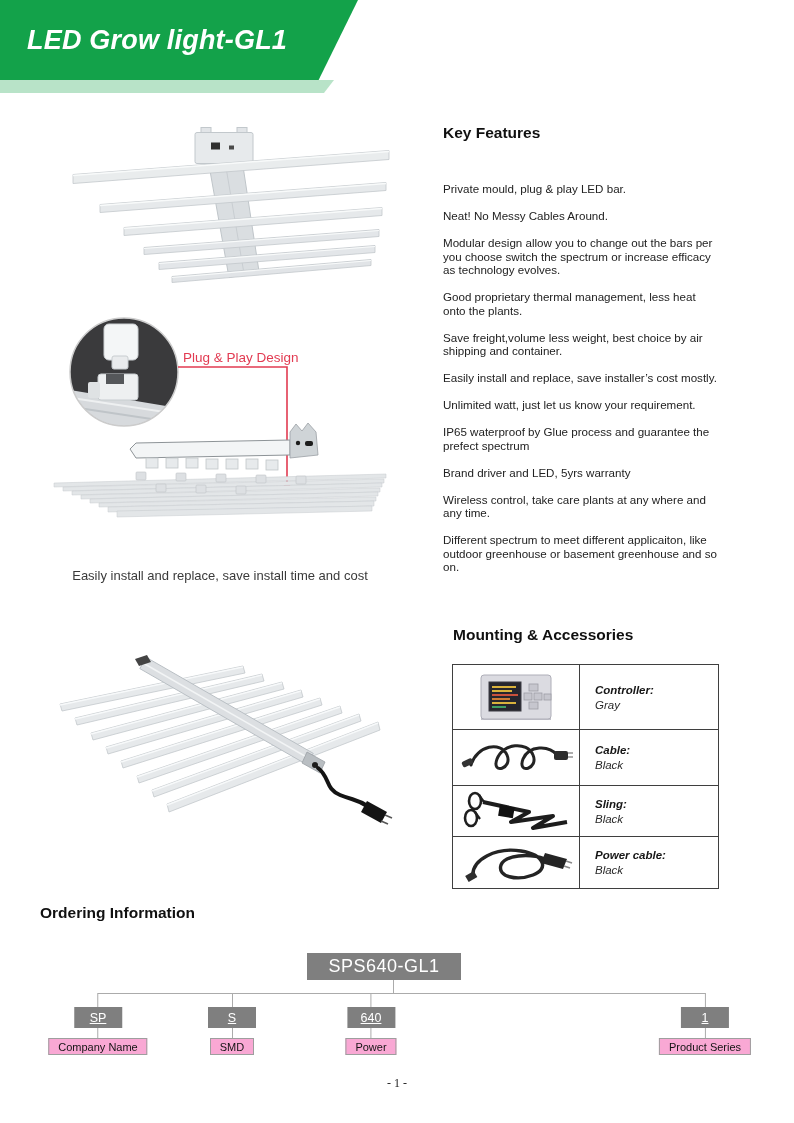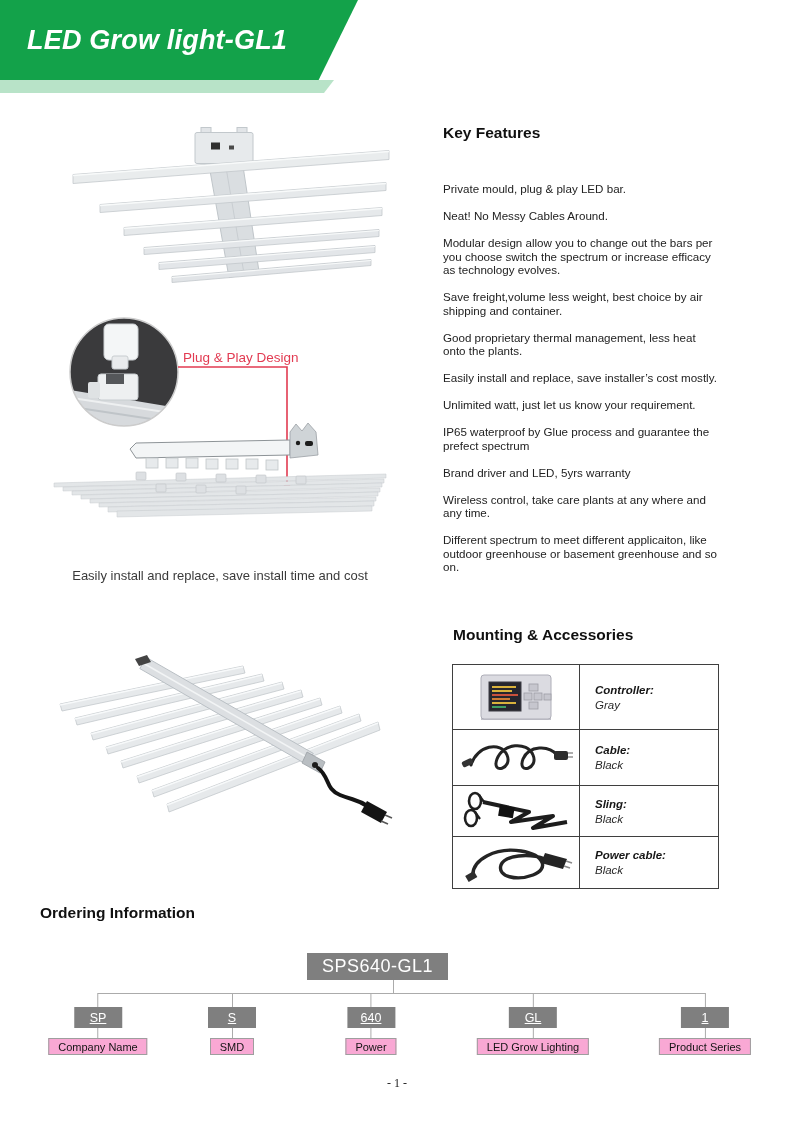--- a/index.html
+++ b/index.html
@@ -63,21 +63,21 @@
   .acc-table .r2 td { height:56px; }
   .acc-table .r3 td { height:51px; }
   .acc-table .r4 td { height:52px; }
   .acc-label { display:block; font-size:11.5px; font-weight:700; font-style:italic; color:#161616; }
   .acc-value { display:block; font-size:11.5px; font-style:italic; color:#2a2a2a; margin-top:3px; }
   .acc-table svg { display:block; margin:0 auto; }
 
   
   .ord-heading { position:absolute; left:40px; top:904px; font-size:15.5px; font-weight:700; color:#101010; }
   .model-box {
-    position:absolute; left:307px; top:953px; width:141px; height:27px;
+    position:absolute; left:307px; top:953px; width:154px; height:27px;
     background:#7f7f7f; color:#ffffff; font-size:18px;
     display:flex; align-items:center; justify-content:center; letter-spacing:0.5px;
   }
   .stem { position:absolute; background:#ababab; }
   .stem.vert-model { left:393px; top:980px; width:1px; height:13px; }
   .stem.horiz { left:98px; top:993px; width:607px; height:1px; }
   .branch {
     position:absolute; top:993px; transform:translateX(-50%);
     display:flex; flex-direction:column; align-items:center;
   }
@@ -238,24 +238,24 @@
     </svg>
   </div>
 
   <section class="features">
     <h2>Key Features</h2>
     <p>Private mould, plug &amp; play LED bar.</p>
     <p>Neat! No Messy Cables Around.</p>
     <p>Modular design allow you to change out the bars per
 you choose switch the spectrum or increase efficacy
 as technology evolves.</p>
+    <p>Good proprietary thermal management, less heat
+onto the plants.</p>
     <p>Save freight,volume less weight, best choice by air
 shipping and container.</p>
-    <p>Good proprietary thermal management, less heat
-onto the plants.</p>
     <p>Easily install and replace, save installer’s cost mostly.</p>
     <p>Unlimited watt, just let us know your requirement.</p>
     <p>IP65 waterproof by Glue process and guarantee the
 prefect spectrum</p>
     <p>Brand driver and LED, 5yrs warranty</p>
     <p>Wireless control, take care plants at any where and
 any time.</p>
     <p>Different spectrum to meet different applicaiton, like
 outdoor greenhouse or basement greenhouse and so
 on.</p>
@@ -356,26 +356,20 @@
     <div class="code">S</div>
     <div class="drop2"></div>
     <div class="lbl">SMD</div>
   </div>
   <div class="branch b3">
     <div class="drop"></div>
     <div class="code">640</div>
     <div class="drop2"></div>
     <div class="lbl">Power</div>
   </div>
-  <div class="branch b4">
-    <div class="drop"></div>
-    <div class="code">GL</div>
-    <div class="drop2"></div>
-    <div class="lbl">LED Grow Lighting</div>
-  </div>
   <div class="branch b5">
     <div class="drop"></div>
     <div class="code">1</div>
     <div class="drop2"></div>
     <div class="lbl">Product Series</div>
   </div>
 
   <div class="pagenum">- 1 -</div>
 
 </div>

